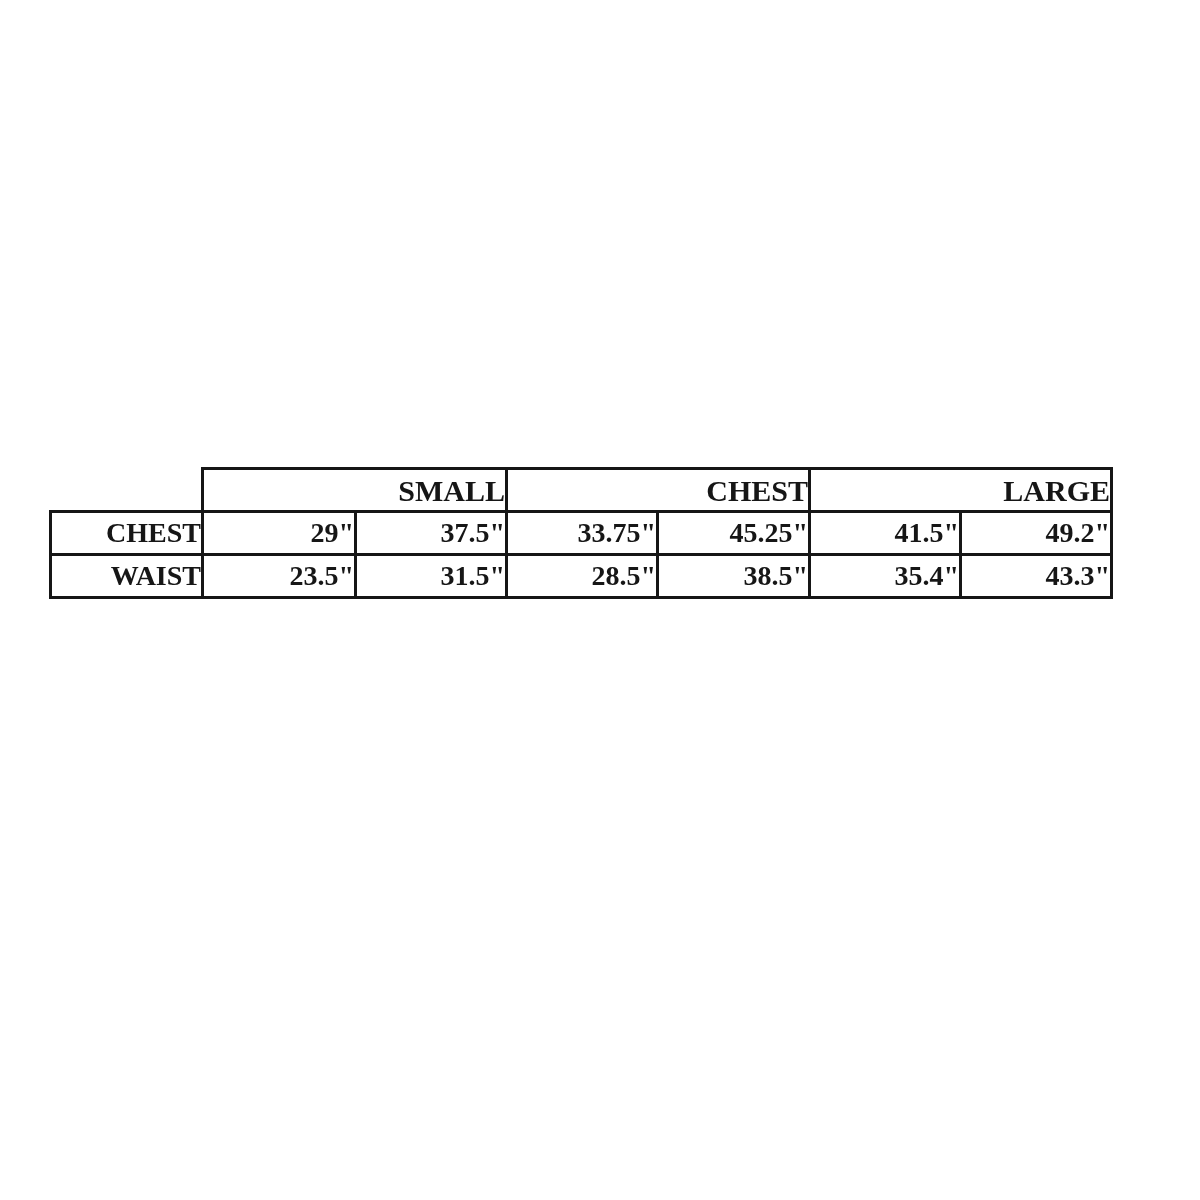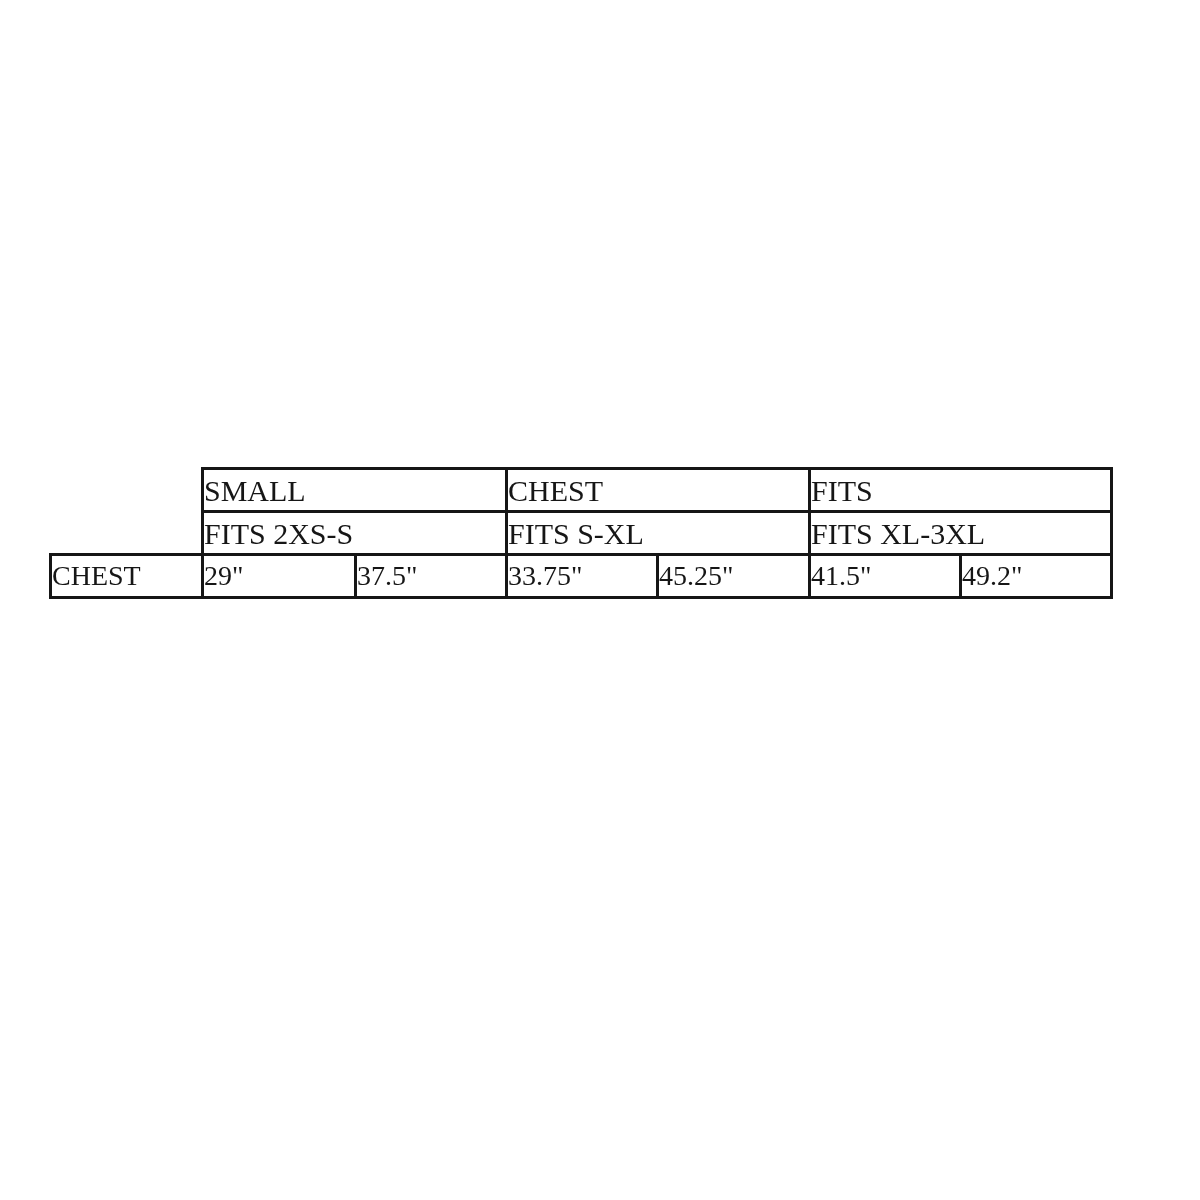--- a/index.html
+++ b/index.html
@@ -23,24 +23,24 @@
     position: absolute;
     left: 49px;
     top: 467px;
     border-collapse: collapse;
     table-layout: fixed;
     width: 1061px;
   }
   table.size-chart td,
   table.size-chart th {
     border: 3px solid #161616;
-    text-align: left;
+    text-align: right;
     vertical-align: middle;
     font-size: 28px;
-    font-weight: normal;
+    font-weight: bold;
     height: 40px;
     padding: 0;
     line-height: 1.1;
     color: #161616;
     background: #ffffff;
     overflow: hidden;
     white-space: nowrap;
   }
   table.size-chart tr.r-group td,
   table.size-chart tr.r-fits td {
@@ -63,32 +63,35 @@
       <col style="width:151px">
       <col style="width:152px">
       <col style="width:151px">
       <col style="width:151px">
     </colgroup>
     <tbody>
       <tr class="r-group">
         <td class="blank"></td>
         <td colspan="2">SMALL</td>
         <td colspan="2">CHEST</td>
-        <td colspan="2">FITS</td>
-      </tr>
-      <tr class="r-fits">
-        <td class="blank"></td>
-        <td colspan="2">FITS 2XS-S</td>
-        <td colspan="2">FITS S-XL</td>
-        <td colspan="2">FITS XL-3XL</td>
+        <td colspan="2">LARGE</td>
       </tr>
       <tr class="r-data">
         <th>CHEST</th>
         <td>29"</td>
         <td>37.5"</td>
         <td>33.75"</td>
         <td>45.25"</td>
         <td>41.5"</td>
         <td>49.2"</td>
       </tr>
+      <tr class="r-data">
+        <th>WAIST</th>
+        <td>23.5"</td>
+        <td>31.5"</td>
+        <td>28.5"</td>
+        <td>38.5"</td>
+        <td>35.4"</td>
+        <td>43.3"</td>
+      </tr>
     </tbody>
   </table>
 </div>
 
 </body></html>

